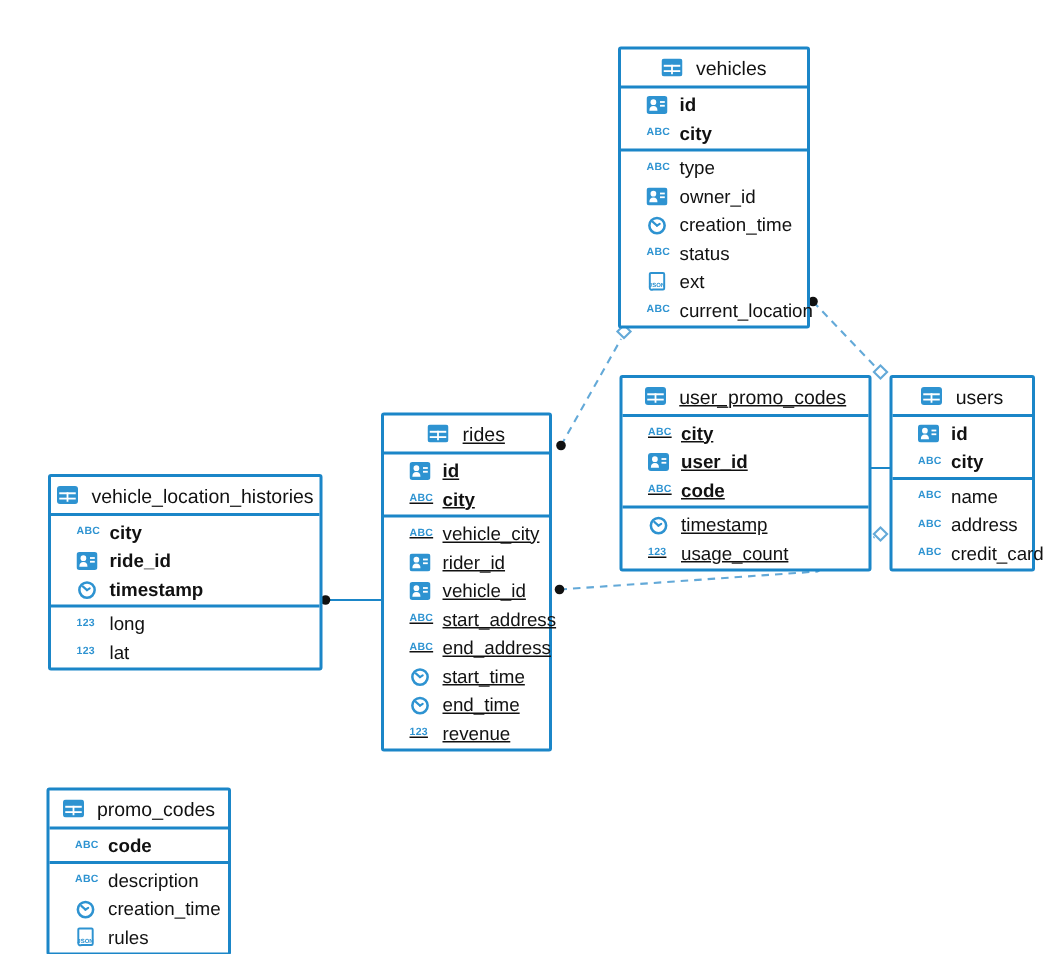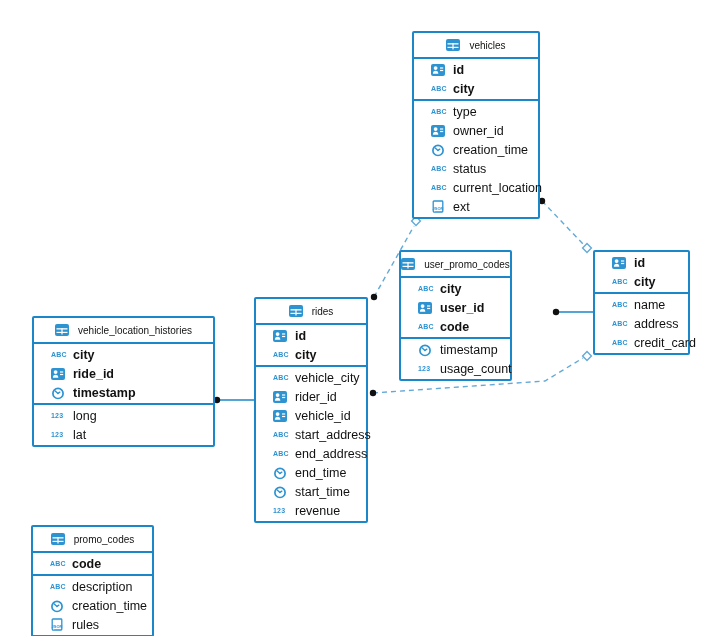--- a/index.html
+++ b/index.html
@@ -2,21 +2,21 @@
 <html style="--border: #1b86c8; --icon: #2e93d1;"><head>
 <meta charset="utf-8">
 <style>
   html,body{margin:0;padding:0;background:#ffffff;}
   body{width:705px;height:636px;font-family:"Liberation Sans",sans-serif;}
   #canvas{position:relative;width:705px;height:636px;background:#fff;overflow:hidden;}
   #wires{position:absolute;left:0;top:0;z-index:1;}
   .tbl{position:absolute;z-index:2;background:#fff;border:2px solid var(--border);
        border-radius:2px;box-sizing:border-box;color:#111;}
   .tbl-header{display:flex;align-items:center;justify-content:center;gap:5px;
-       height:24px;border-bottom:2px solid var(--border);font-size:10px;}
+       height:24px;border-bottom:2px solid var(--border);font-size:13px;}
   .section{padding:1px 12px;}
   .fields{border-top:2px solid var(--border);}
   .row{display:flex;align-items:center;height:19px;padding:0 4px 0 5px;
        font-size:12.5px;white-space:nowrap;}
   .row .lbl{margin-left:4px;}
   .row.pk .lbl{font-weight:700;}
   .ic{flex:0 0 18px;width:18px;display:flex;justify-content:flex-start;align-items:center;}
   .txtic{font-size:7px;font-weight:700;color:var(--icon);letter-spacing:.2px;line-height:1;}
 </style>
 </head>
@@ -100,36 +100,36 @@
           <span class="lbl">creation_time</span>
         </div>
         <div class="row">
           <span class="ic">
             <span class="txtic">ABC</span>
           </span>
           <span class="lbl">status</span>
         </div>
         <div class="row">
           <span class="ic">
-            <span class="txtic">ABC</span>
-          </span>
-          <span class="lbl">current_location</span>
-        </div>
-        <div class="row">
-          <span class="ic">
             <svg width="14" height="14" viewBox="0 0 14 14">
               <path d="M3 1 H11 Q11.8 1 11.8 1.8 V11.2 Q11.8 12 11 12 H4.4 Q2.4 12.6 2.2 11 V1.8 Q2.2 1 3 1 Z" fill="none" stroke="#2e93d1" stroke-width="1.3"></path>
               <text x="7" y="10.4" text-anchor="middle" font-size="4" font-weight="700" fill="#2e93d1" font-family="Liberation Sans,sans-serif">JSON</text>
             </svg>
           </span>
           <span class="lbl">ext</span>
         </div>
-      </div>
-    </div>
-    <div class="tbl" style="left: 399px; top: 250px; width: 113px;">
+        <div class="row">
+          <span class="ic">
+            <span class="txtic">ABC</span>
+          </span>
+          <span class="lbl">current_location</span>
+        </div>
+      </div>
+    </div>
+    <div class="tbl" style="left: 413px; top: 250px; width: 168px; text-decoration: underline;">
       <div class="tbl-header">
         <span class="ic">
           <svg width="14" height="12" viewBox="0 0 14 12">
             <rect x="0" y="0" width="14" height="12" rx="2" fill="#2e93d1"></rect>
             <rect x="1.5" y="4.2" width="11" height="1.3" fill="#fff"></rect>
             <rect x="6.4" y="4.2" width="1.2" height="6.3" fill="#fff"></rect>
             <rect x="1.5" y="7.8" width="11" height="1.2" fill="#fff"></rect>
           </svg>
         </span>
         <span>user_promo_codes</span>
@@ -173,20 +173,31 @@
         </div>
         <div class="row">
           <span class="ic">
             <span class="txtic">123</span>
           </span>
           <span class="lbl">usage_count</span>
         </div>
       </div>
     </div>
     <div class="tbl" style="left: 593px; top: 250px; width: 97px;">
+      <div class="tbl-header">
+        <span class="ic">
+          <svg width="14" height="12" viewBox="0 0 14 12">
+            <rect x="0" y="0" width="14" height="12" rx="2" fill="#2e93d1"></rect>
+            <rect x="1.5" y="4.2" width="11" height="1.3" fill="#fff"></rect>
+            <rect x="6.4" y="4.2" width="1.2" height="6.3" fill="#fff"></rect>
+            <rect x="1.5" y="7.8" width="11" height="1.2" fill="#fff"></rect>
+          </svg>
+        </span>
+        <span>users</span>
+      </div>
       <div class="section">
         <div class="row pk">
           <span class="ic">
             <svg width="14" height="12" viewBox="0 0 14 12">
               <rect x="0" y="0" width="14" height="12" rx="2" fill="#2e93d1"></rect>
               <circle cx="4.6" cy="4.1" r="1.9" fill="#fff"></circle>
               <path d="M1.9 9.8 Q1.9 6.7 4.6 6.7 Q7.3 6.7 7.3 9.8 Z" fill="#fff"></path>
               <rect x="9" y="3.4" width="3.2" height="1.2" fill="#fff"></rect>
               <rect x="9" y="5.9" width="3.2" height="1.2" fill="#fff"></rect>
             </svg>
@@ -214,21 +225,21 @@
           <span class="lbl">address</span>
         </div>
         <div class="row">
           <span class="ic">
             <span class="txtic">ABC</span>
           </span>
           <span class="lbl">credit_card</span>
         </div>
       </div>
     </div>
-    <div class="tbl" style="left: 254px; top: 297px; width: 114px;">
+    <div class="tbl" style="left: 254px; top: 275px; width: 114px; text-decoration: underline;">
       <div class="tbl-header">
         <span class="ic">
           <svg width="14" height="12" viewBox="0 0 14 12">
             <rect x="0" y="0" width="14" height="12" rx="2" fill="#2e93d1"></rect>
             <rect x="1.5" y="4.2" width="11" height="1.3" fill="#fff"></rect>
             <rect x="6.4" y="4.2" width="1.2" height="6.3" fill="#fff"></rect>
             <rect x="1.5" y="7.8" width="11" height="1.2" fill="#fff"></rect>
           </svg>
         </span>
         <span>rides</span>
@@ -297,31 +308,31 @@
           <span class="lbl">end_address</span>
         </div>
         <div class="row">
           <span class="ic">
             <svg width="14" height="14" viewBox="0 0 14 14">
               <circle cx="7" cy="7.4" r="5.1" fill="none" stroke="#2e93d1" stroke-width="1.7"></circle>
               <path d="M7 7.4 L4.2 4.9" stroke="#2e93d1" stroke-width="1.4" stroke-linecap="round"></path>
               <path d="M7 7.4 L8.8 6.2" stroke="#2e93d1" stroke-width="1.4" stroke-linecap="round"></path>
             </svg>
           </span>
+          <span class="lbl">start_time</span>
+        </div>
+        <div class="row">
+          <span class="ic">
+            <svg width="14" height="14" viewBox="0 0 14 14">
+              <circle cx="7" cy="7.4" r="5.1" fill="none" stroke="#2e93d1" stroke-width="1.7"></circle>
+              <path d="M7 7.4 L4.2 4.9" stroke="#2e93d1" stroke-width="1.4" stroke-linecap="round"></path>
+              <path d="M7 7.4 L8.8 6.2" stroke="#2e93d1" stroke-width="1.4" stroke-linecap="round"></path>
+            </svg>
+          </span>
           <span class="lbl">end_time</span>
-        </div>
-        <div class="row">
-          <span class="ic">
-            <svg width="14" height="14" viewBox="0 0 14 14">
-              <circle cx="7" cy="7.4" r="5.1" fill="none" stroke="#2e93d1" stroke-width="1.7"></circle>
-              <path d="M7 7.4 L4.2 4.9" stroke="#2e93d1" stroke-width="1.4" stroke-linecap="round"></path>
-              <path d="M7 7.4 L8.8 6.2" stroke="#2e93d1" stroke-width="1.4" stroke-linecap="round"></path>
-            </svg>
-          </span>
-          <span class="lbl">start_time</span>
         </div>
         <div class="row">
           <span class="ic">
             <span class="txtic">123</span>
           </span>
           <span class="lbl">revenue</span>
         </div>
       </div>
     </div>
     <div class="tbl" style="left: 32px; top: 316px; width: 183px;">

